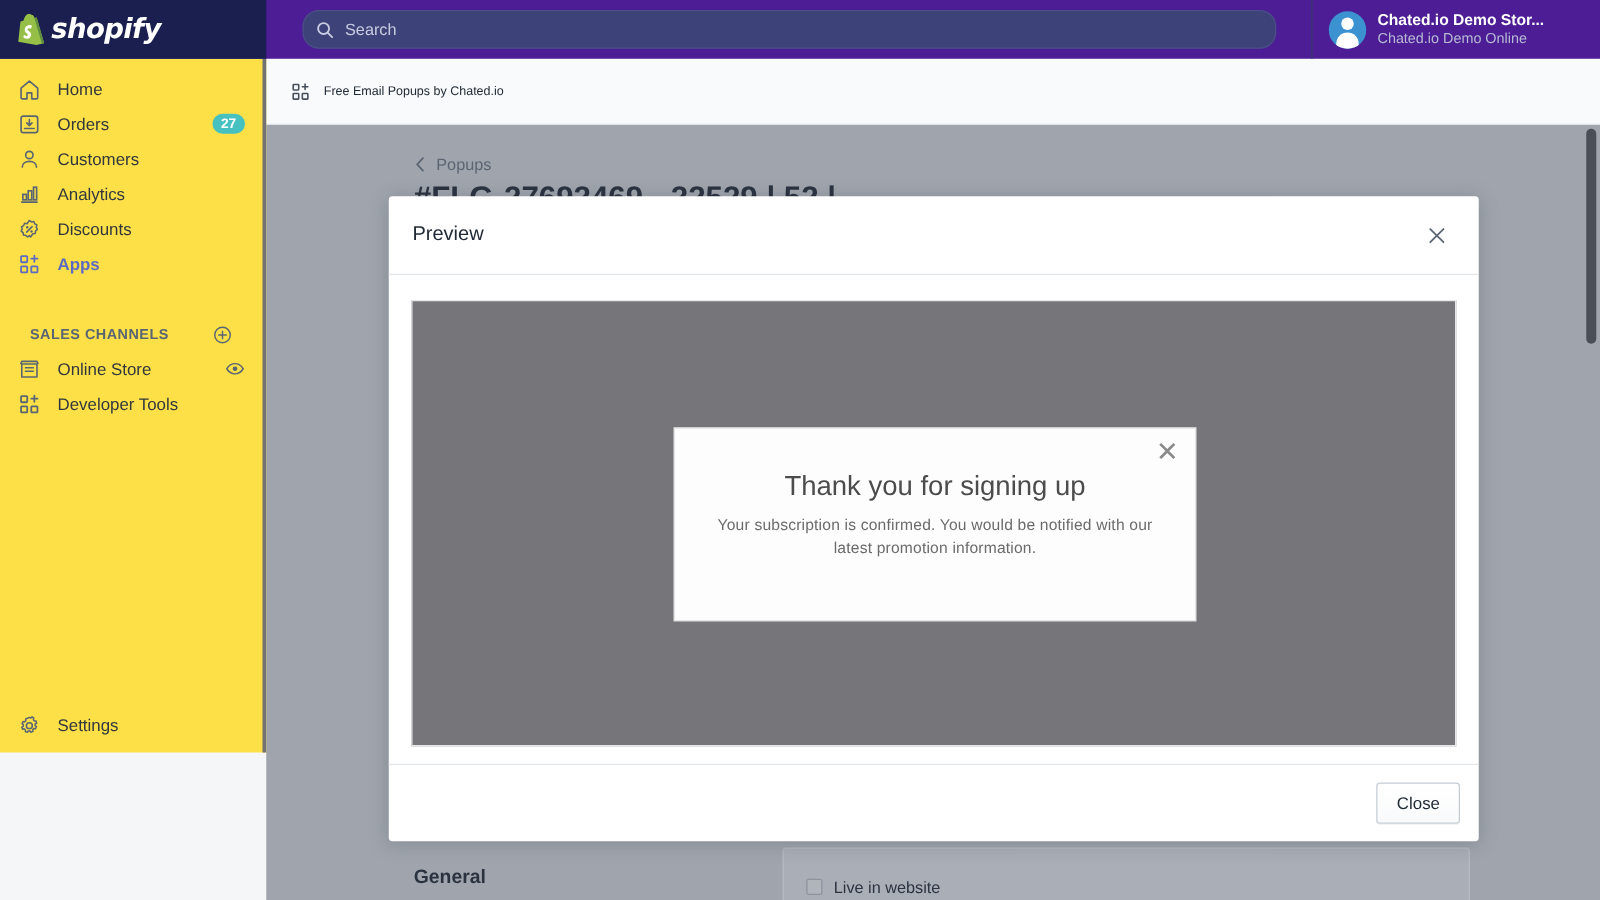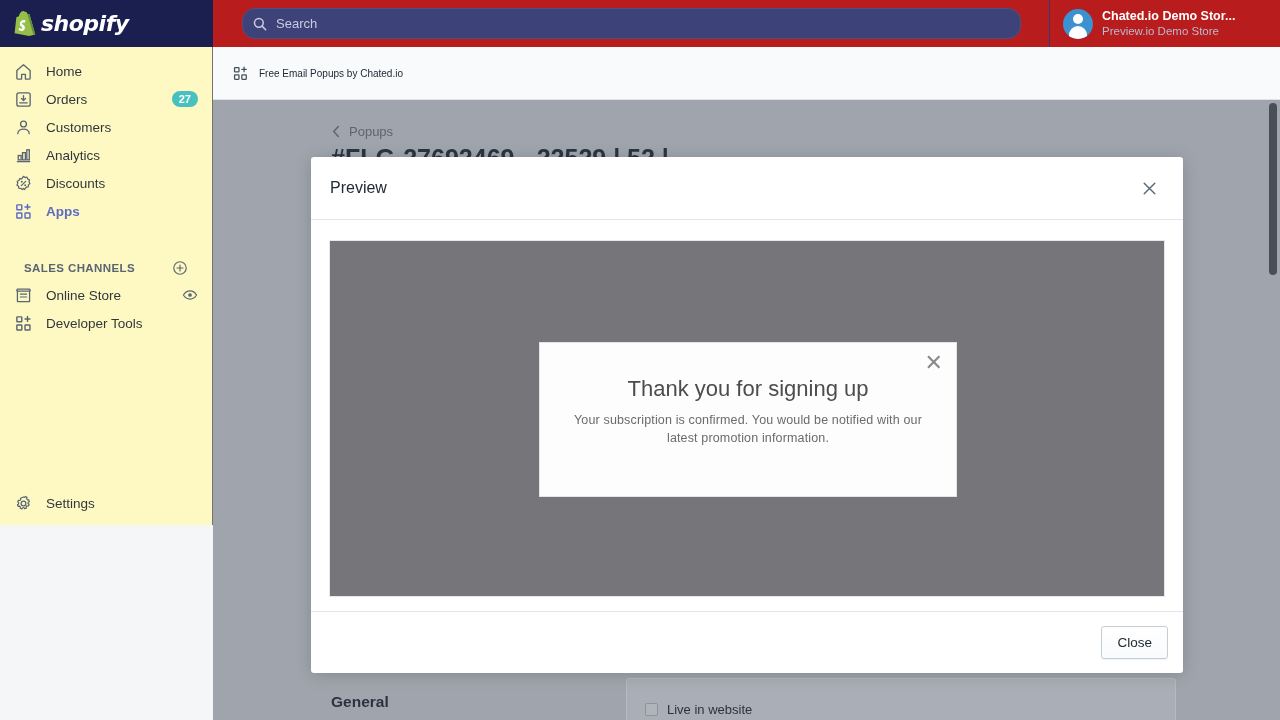--- a/index.html
+++ b/index.html
@@ -8,21 +8,21 @@
     overflow: hidden;
     font-family: "Liberation Sans", sans-serif;
     background: #f4f6f8;
   }
   #app { position: relative; width: 1280px; height: 720px; }
 
   
   .topbar {
     position: absolute; top: 0; left: 0;
     width: 1280px; height: 47px;
-    background: #b91c1c;
+    background: #4c1d95;
     display: flex; align-items: center;
     z-index: 5;
   }
   .brand {
     width: 213px; height: 47px;
     background: #1a1f4f;
     display: flex; align-items: center; padding-left: 14px;
     flex: 0 0 213px;
   }
   .brand-logo { display: flex; align-items: center; gap: 5px; }
@@ -61,22 +61,22 @@
     width: 18px; height: 16px; border-radius: 9px 9px 0 0;
     background: #fff; transform: translateX(-50%);
   }
   .user-names { display: flex; flex-direction: column; line-height: 1.25; }
   .user-name { color: #fff; font-size: 12.5px; font-weight: bold; }
   .user-sub { color: #b6bad4; font-size: 11.5px; }
 
   
   .sidebar {
     position: absolute; top: 47px; left: 0;
-    width: 213px; height: 478px;
-    background: #fef9c3; border-right: 1px solid #737373;
+    width: 213px; height: 555px;
+    background: #fde047; border-right: 3px solid #737373;
     z-index: 4;
   }
   .nav { padding-top: 10px; }
   .nav-item {
     height: 28px; display: flex; align-items: center;
     padding: 0 14px 0 14px; gap: 13px; cursor: pointer;
     position: relative;
   }
   .nav-item .lbl { font-size: 13.5px; color: #31373d; }
   .nav-item.active .lbl { color: #5c6ac4; font-weight: bold; }
@@ -249,21 +249,21 @@
           <line x1="10.4" y1="10.4" x2="14.5" y2="14.5" stroke="#c9cce0" stroke-width="1.7" stroke-linecap="round"></line>
         </svg>
         <span class="ph">Search</span>
       </div>
     </div>
 
     <div class="userbox">
       <div class="avatar"></div>
       <div class="user-names">
         <span class="user-name">Chated.io Demo Stor...</span>
-        <span class="user-sub">Preview.io Demo Store</span>
+        <span class="user-sub">Chated.io Demo Online</span>
       </div>
     </div>
   </div>
 
   <div class="sidebar">
     <div class="nav">
 
       <div class="nav-item">
         <svg width="19" height="19" viewBox="0 0 20 20">
           <path d="M3 9l7-6 7 6v8a1 1 0 0 1-1 1h-4v-5H8v5H4a1 1 0 0 1-1-1V9z" fill="none" stroke="#5a6573" stroke-width="1.4" stroke-linejoin="round"></path>

